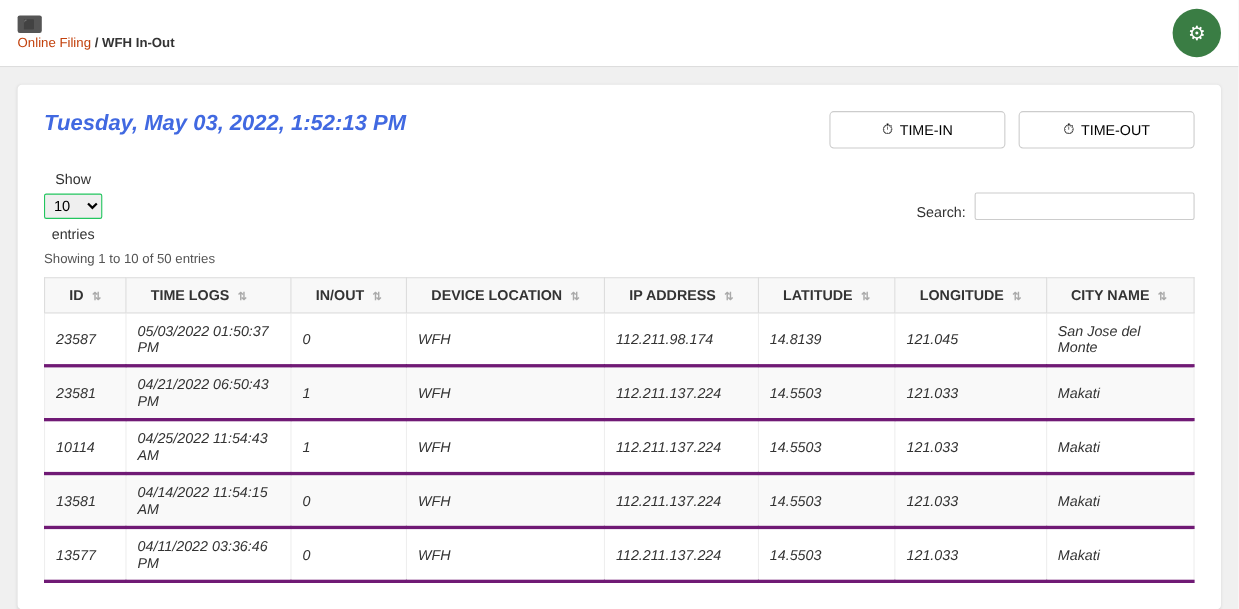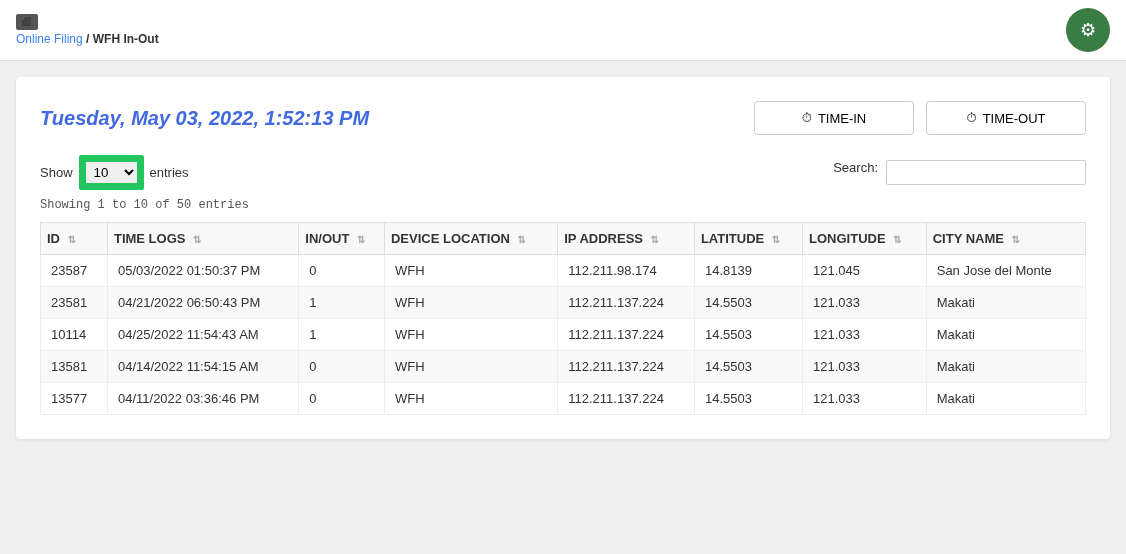--- a/index.html
+++ b/index.html
@@ -10,77 +10,77 @@
       background: #fff;
       padding: 8px 16px;
       border-bottom: 1px solid #ddd;
       display: flex;
       align-items: center;
       justify-content: space-between;
     }
     .header-left { display: flex; flex-direction: column; }
     .app-title { color: #3a7d44; font-size: 18px; font-weight: bold; display: flex; align-items: center; gap: 6px; }
     .breadcrumb { font-size: 12px; color: #666; margin-top: 2px; }
-    .breadcrumb a { color: #3b82f6; text-decoration: none; }
+    .breadcrumb a { color: #c2410c; text-decoration: none; }
     .breadcrumb span { font-weight: bold; color: #333; }
 
     .avatar-btn {
       width: 44px; height: 44px; border-radius: 50%; background: #3a7d44;
       display: flex; align-items: center; justify-content: center;
       cursor: pointer; border: none; color: white; font-size: 18px;
     }
 
     
     .main-content {
       margin: 16px; background: #fff; border-radius: 4px;
       padding: 24px; box-shadow: 0 1px 3px rgba(0,0,0,0.1);
     }
 
     
     .top-row {
-      display: flex; align-items: center; justify-content: space-between;
+      display: flex; align-items: flex-start; justify-content: space-between;
       margin-bottom: 20px;
     }
     .current-datetime {
       color: #4169e1; font-style: italic; font-size: 20px; font-weight: bold;
     }
     .action-buttons { display: flex; gap: 12px; }
     .btn-timein, .btn-timeout {
       padding: 8px 24px; border: 1px solid #ccc; background: #fff;
       border-radius: 4px; cursor: pointer; font-size: 13px;
       display: flex; align-items: center; gap: 6px; min-width: 160px;
       justify-content: center;
     }
 
     
     .show-row {
       display: flex; align-items: center; justify-content: space-between;
       margin-bottom: 8px;
     }
-    .show-left { display: flex; align-items: center; gap: 6px; }
+    .show-left { display: flex; align-items: center; gap: 6px; flex-direction: column; }
     .show-left select {
-      border: 7px solid #22c55e; padding: 2px 4px; border-radius: 2px;
-    }
-    .search-row { display: flex; align-items: flex-start; gap: 8px; }
+      border: 1px solid #22c55e; padding: 2px 4px; border-radius: 2px;
+    }
+    .search-row { display: flex; align-items: flex-end; gap: 8px; }
     .search-row input {
       border: 1px solid #ccc; padding: 4px 8px; border-radius: 2px; width: 200px;
     }
 
-    .showing-text { font-size: 12px; color: #555; margin-bottom: 10px; font-family: Liberation Mono, monospace; }
+    .showing-text { font-size: 12px; color: #555; margin-bottom: 10px; }
 
     
     table { width: 100%; border-collapse: collapse; font-size: 13px; }
     thead tr { background: #fff; }
     thead th {
-      border: 1px solid #ddd; padding: 8px 6px; text-align: left;
+      border: 1px solid #ddd; padding: 8px 22px; text-align: left;
       font-weight: bold; color: #333; white-space: nowrap;
       background: #f8f8f8;
     }
     thead th .sort-icon { color: #aaa; font-size: 10px; margin-left: 4px; }
-    tbody tr { border-bottom: 1px solid #701a75; }
+    tbody tr { border-bottom: 3px solid #701a75; font-style: italic; }
     tbody tr:nth-child(odd) { background: #fff; }
     tbody tr:nth-child(even) { background: #f9f9f9; }
     tbody td { padding: 8px 10px; border: 1px solid #eee; }
   </style>
 </head>
 <body>
 
 <div class="top-header">
   <div class="header-left">
     <div class="app-title">

